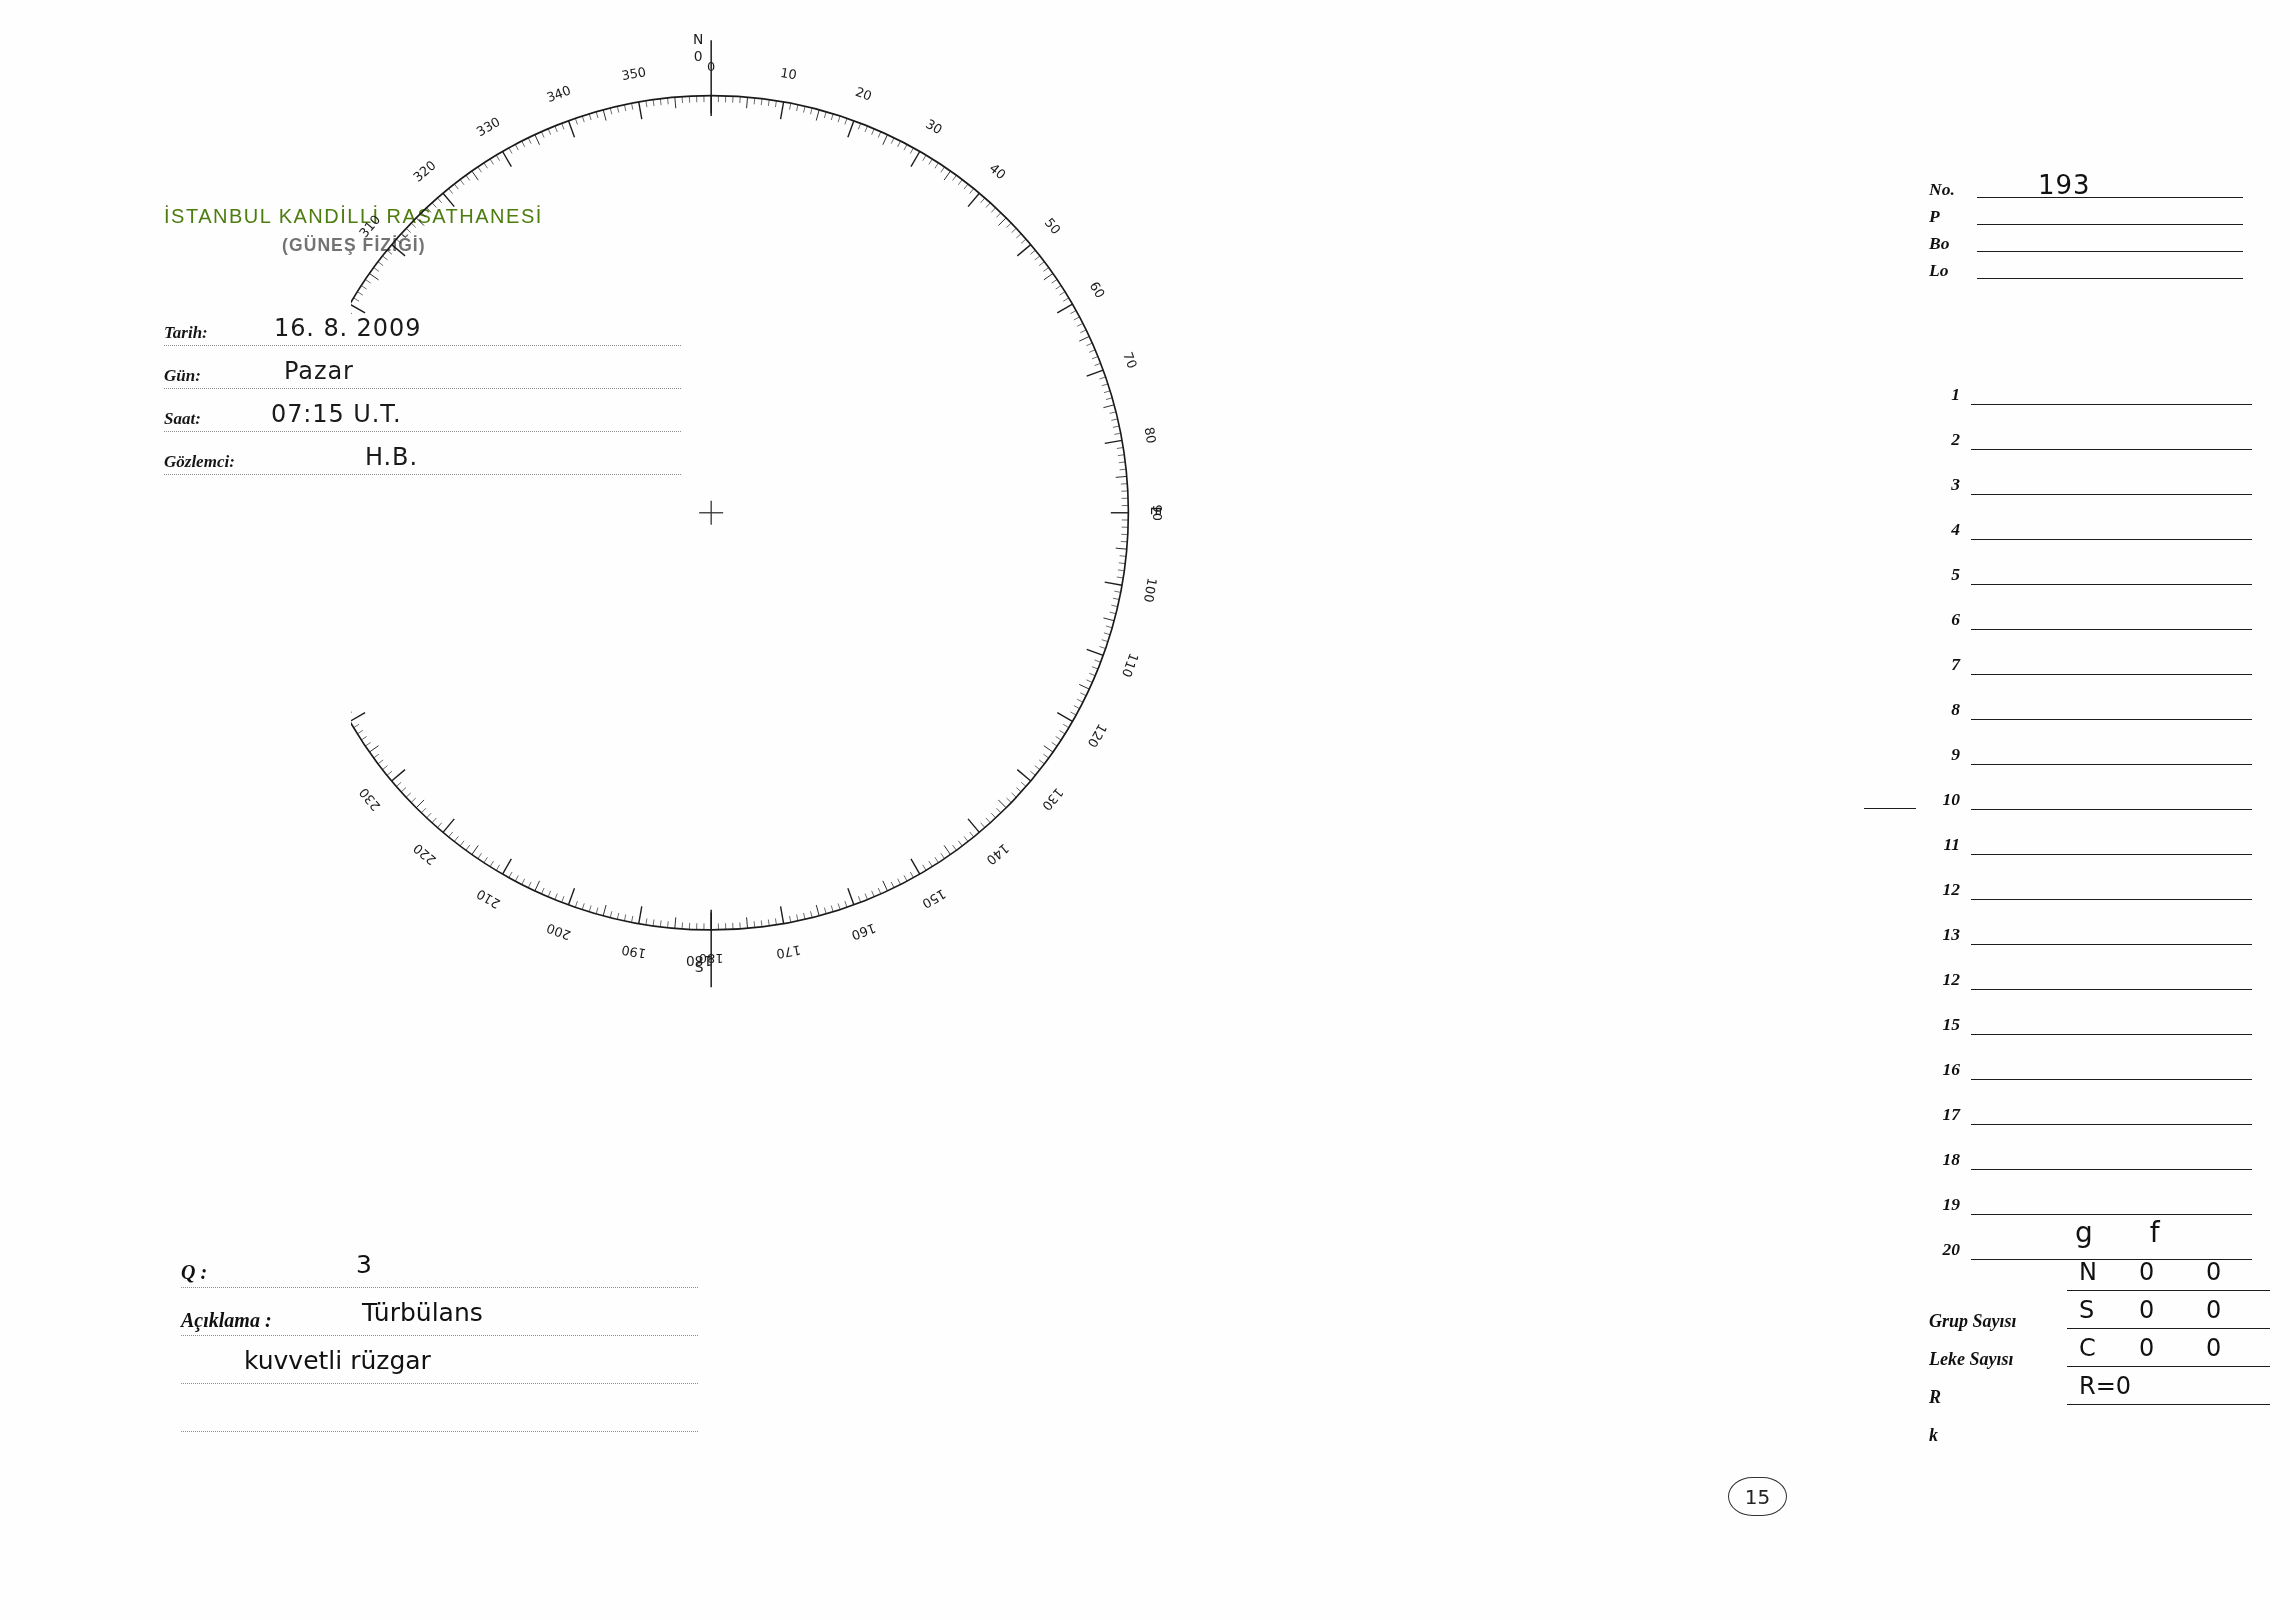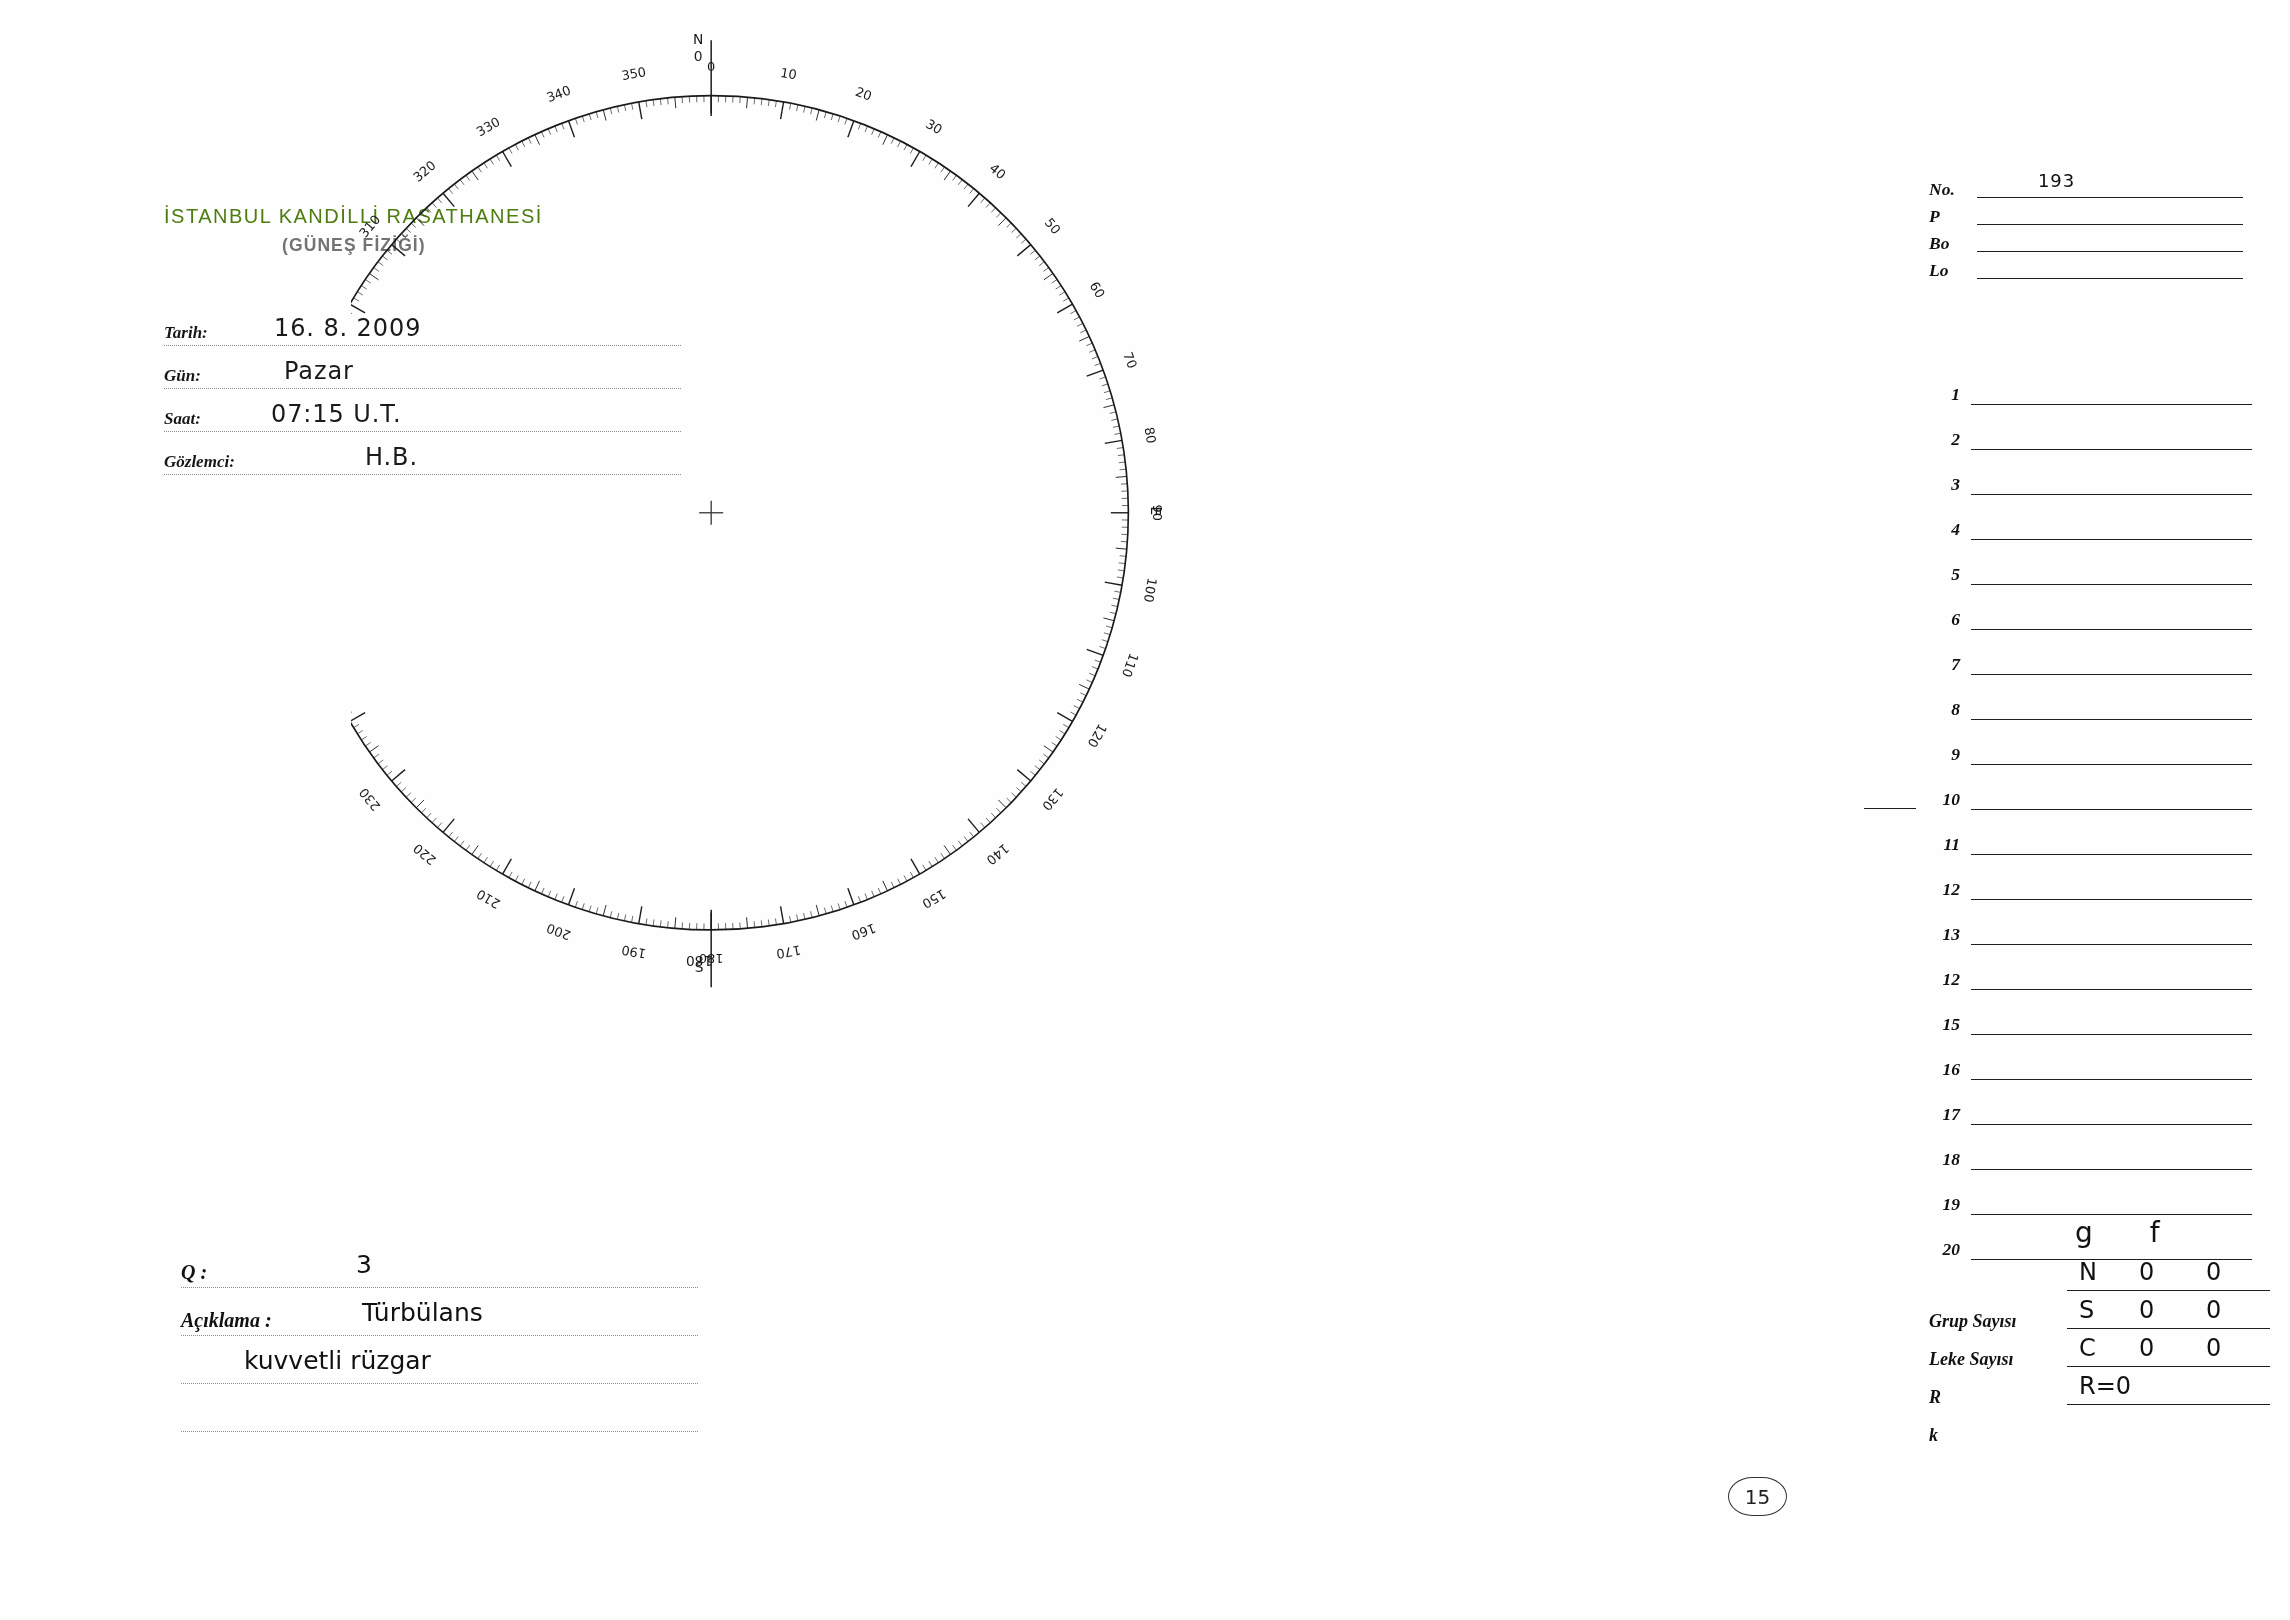--- a/index.html
+++ b/index.html
@@ -28,21 +28,21 @@
   .qlabel{position:absolute;left:0;top:11px;font-style:italic;font-weight:700;font-size:20px;}
   .qdots{position:absolute;left:0;right:0;top:37px;border-bottom:0.9px dotted #8d8d8d;}
   .qval{position:absolute;top:0;font-family:"DejaVu Sans",sans-serif;font-size:25px;}
 
   
   .rtop{position:absolute;left:1929px;top:177px;width:314px;}
   .rtop .rr{position:relative;height:27px;}
   .rtop .rl{position:absolute;left:0;top:1.8px;font-style:italic;font-weight:700;font-size:17.5px;}
   .rtop .rline{position:absolute;left:48px;right:0;top:20px;border-bottom:1.3px solid #1d1d1d;}
   .rtop .rv{position:absolute;left:109px;top:-7.4px;font-family:"DejaVu Sans",sans-serif;
-            font-size:18px;letter-spacing:0.9px;}
+            font-size:26px;letter-spacing:0.9px;}
 
   
   .rows{position:absolute;left:1929px;top:378px;width:323px;}
   .nrow{position:relative;height:45px;}
   .nnum{position:absolute;left:0;top:5.5px;width:31px;text-align:right;
         font-style:italic;font-size:17.5px;font-weight:700;}
   .nline{position:absolute;left:42px;right:0;top:26px;border-bottom:1.4px solid #1d1d1d;}
 
   
   .tick90{position:absolute;left:1864px;top:808px;width:52px;border-bottom:1.4px solid #1d1d1d;}

